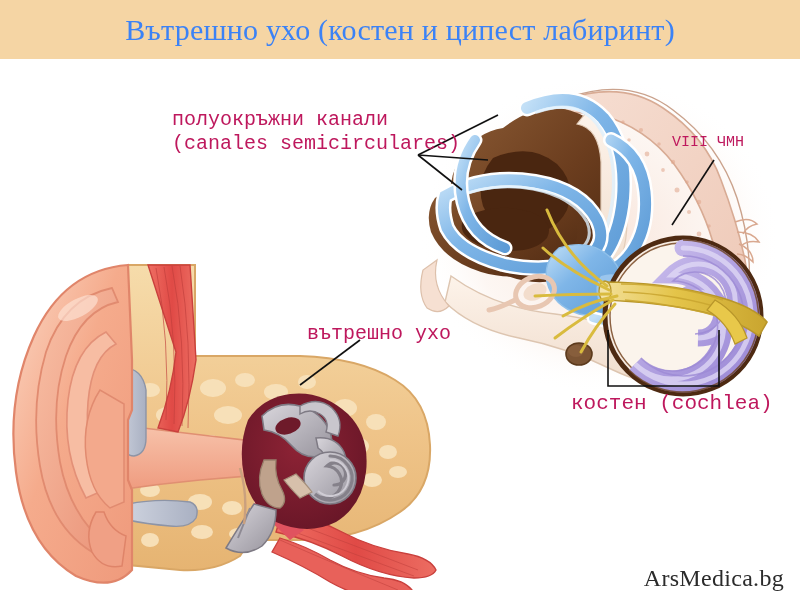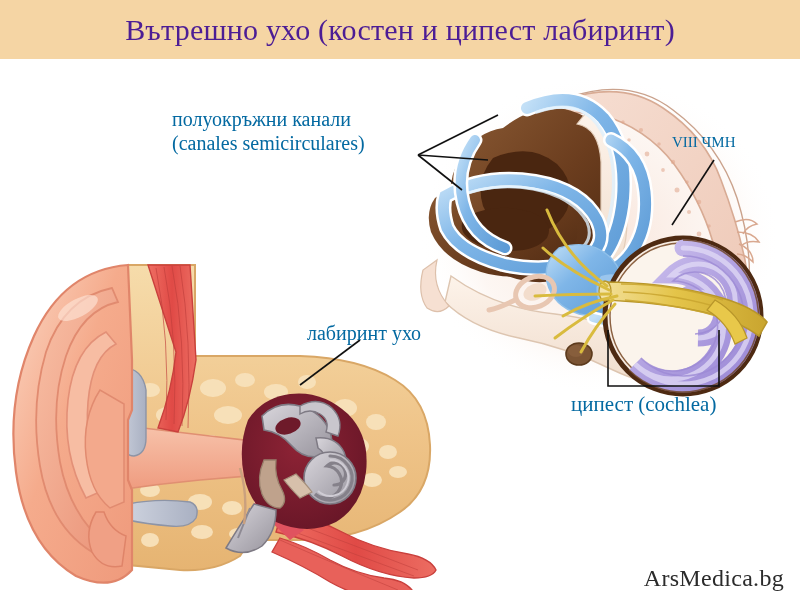--- a/index.html
+++ b/index.html
@@ -15,35 +15,35 @@
   
   .header-band{
     position:absolute;left:0;top:0;width:800px;height:59px;
     background:#f5d5a4;
   }
   .header-title{
     position:absolute;left:0;top:0;width:800px;height:59px;
     display:flex;align-items:center;justify-content:center;
     font-family:"Liberation Serif", serif;
     font-size:30px;
-    color:#4c1d95;
+    color:#3b82f6;
     letter-spacing:.2px;
     white-space:nowrap;
   }
 
   
   .art{position:absolute;}
   #left-ear-art{left:0px;top:240px;width:450px;height:350px;}
   #labyrinth-art{left:415px;top:70px;width:370px;height:330px;}
 
   
   .lbl{
     position:absolute;
-    font-family:Liberation Serif, serif;
-    color:#0369a1;
+    font-family:Liberation Mono, monospace;
+    color:#be185d;
     white-space:nowrap;
     line-height:1.18;
   }
   #label-semicircular{left:172px;top:108px;font-size:20px;text-align:left;}
   #label-semicircular .ln2{display:block;}
   #label-nerve{left:672px;top:134px;font-size:15px;}
   #label-cochlea{left:571px;top:392px;font-size:21px;}
   #label-inner-ear{left:307px;top:322px;font-size:20px;}
 
   
@@ -409,19 +409,19 @@
     </g>
   </svg>
 
   <div class="lbl" id="label-semicircular">
     <span>полуокръжни канали</span>
     <span class="ln2">(canales semicirculares)</span>
   </div>
 
   <div class="lbl" id="label-nerve">VIII ЧМН</div>
 
-  <div class="lbl" id="label-cochlea">ципест (cochlea)</div>
-
-  <div class="lbl" id="label-inner-ear">лабиринт ухо</div>
+  <div class="lbl" id="label-cochlea">костен (cochlea)</div>
+
+  <div class="lbl" id="label-inner-ear">вътрешно ухо</div>
 
   <div id="watermark">ArsMedica.bg</div>
 
 </div>
 
 </body></html>

